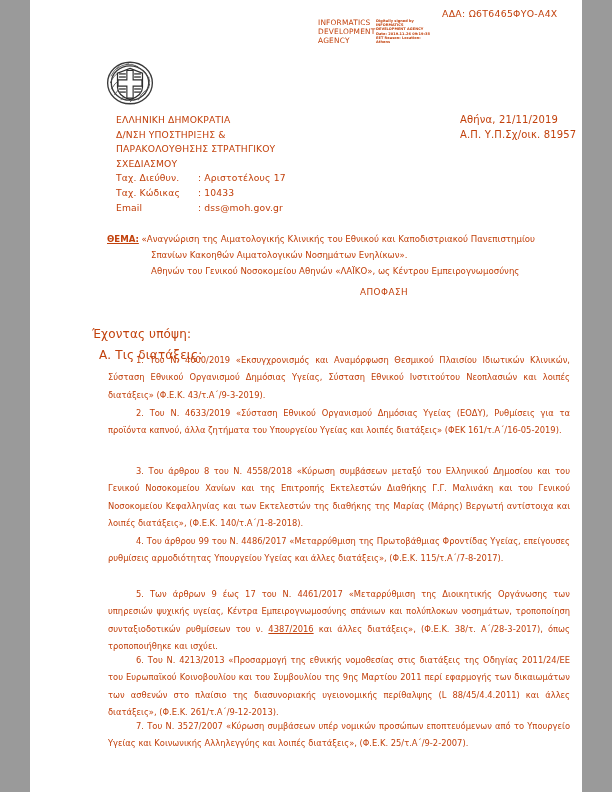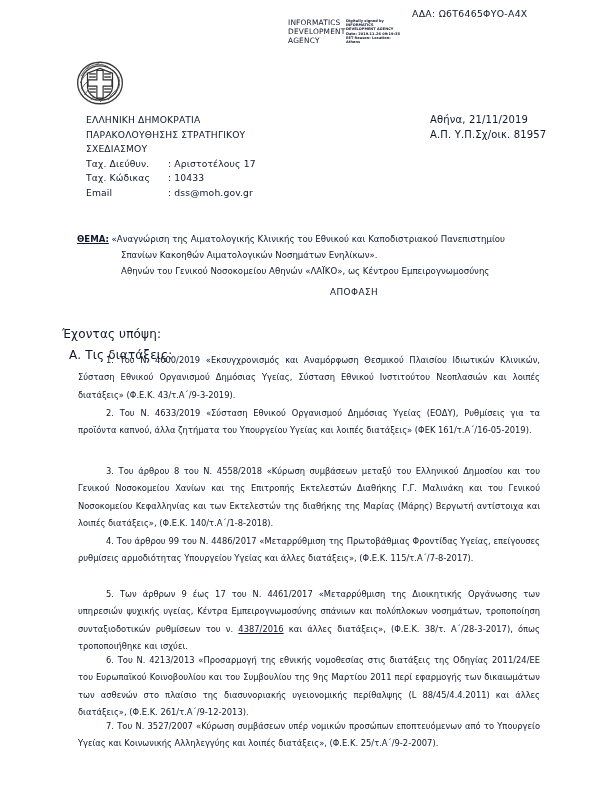--- a/index.html
+++ b/index.html
@@ -2,27 +2,27 @@
 <html><head>
 <meta charset="utf-8">
 <style>
   html, body {
     margin: 0;
     padding: 0;
     background: #9a9a9a;
   }
   .page {
     position: relative;
-    width: 612px;
+    width: 552px;
     height: 792px;
     background: #ffffff;
     margin: 0 auto;
     overflow: hidden;
     font-family: "DejaVu Sans", sans-serif;
-    color: #0f172a;
+    color: #c2410c;
   }
 
   
   .ada {
     position: absolute;
     left: 412px;
     top: 8px;
     font-size: 9.3px;
     letter-spacing: 0.3px;
     white-space: nowrap;
@@ -196,20 +196,21 @@
         <rect x="29" y="60" width="13" height="3"></rect>
           <rect x="29" y="66" width="13" height="3"></rect>
         <rect x="58" y="60" width="13" height="3"></rect>
           <rect x="58" y="66" width="13" height="3"></rect>
       </g>
     </svg>
   </div>
 
   <div class="hdr-left">
     <div class="org">ΕΛΛΗΝΙΚΗ ΔΗΜΟΚΡΑΤΙΑ</div>
+    <div class="org">Δ/ΝΣΗ ΥΠΟΣΤΗΡΙΞΗΣ &amp;</div>
     <div class="org">ΠΑΡΑΚΟΛΟΥΘΗΣΗΣ   ΣΤΡΑΤΗΓΙΚΟΥ</div>
     <div class="org">ΣΧΕΔΙΑΣΜΟΥ</div>
 
     <div class="contact-row">
       <span class="ck">Ταχ. Διεύθυν.</span>
       <span class="cv">: Αριστοτέλους 17</span>
     </div>
     <div class="contact-row">
       <span class="ck">Ταχ. Κώδικας</span>
       <span class="cv">: 10433</span>

